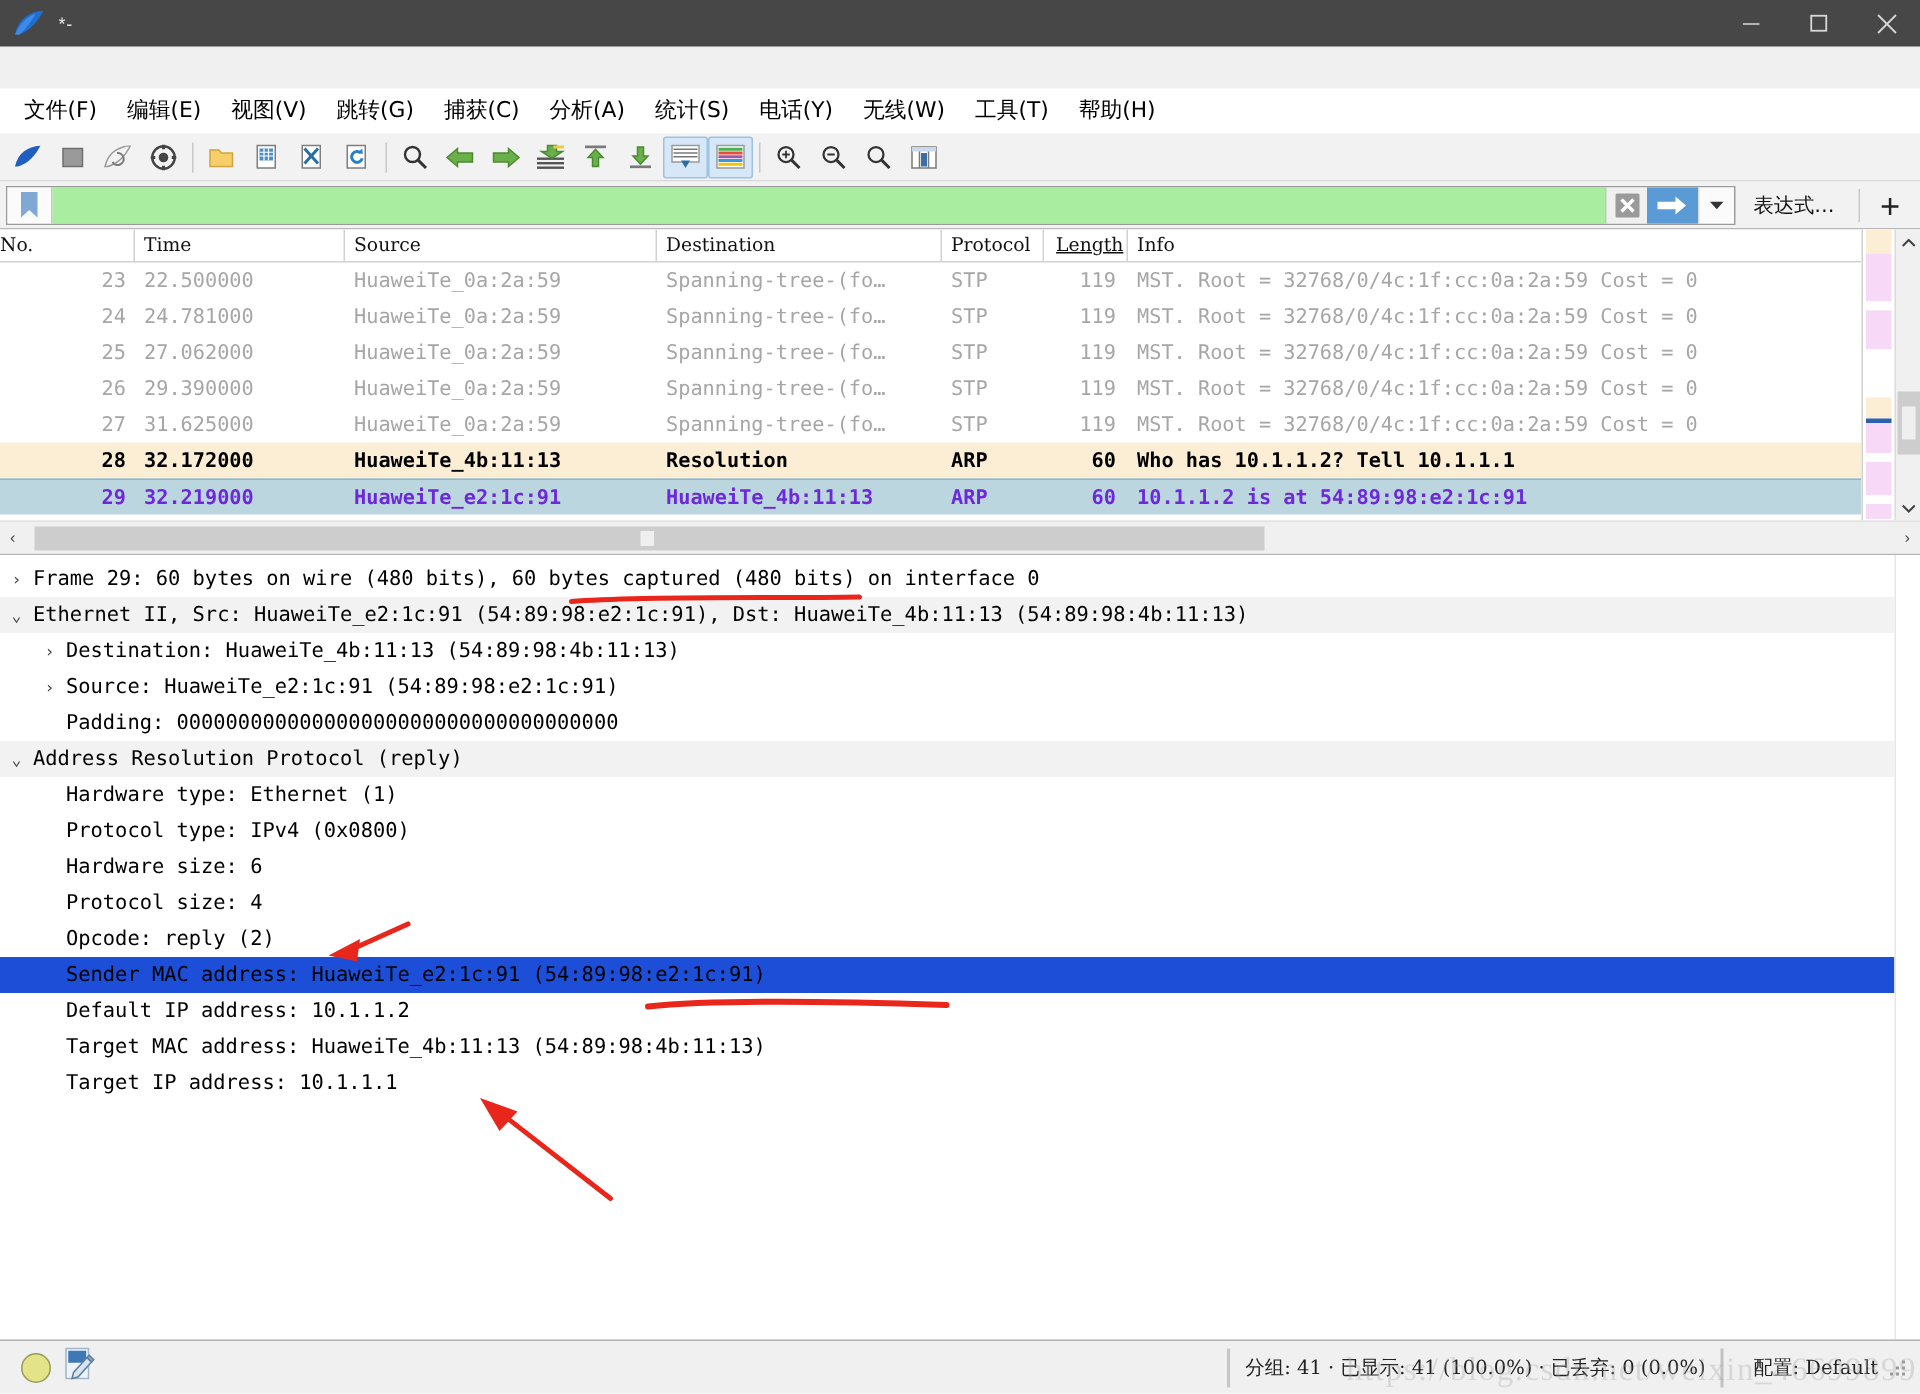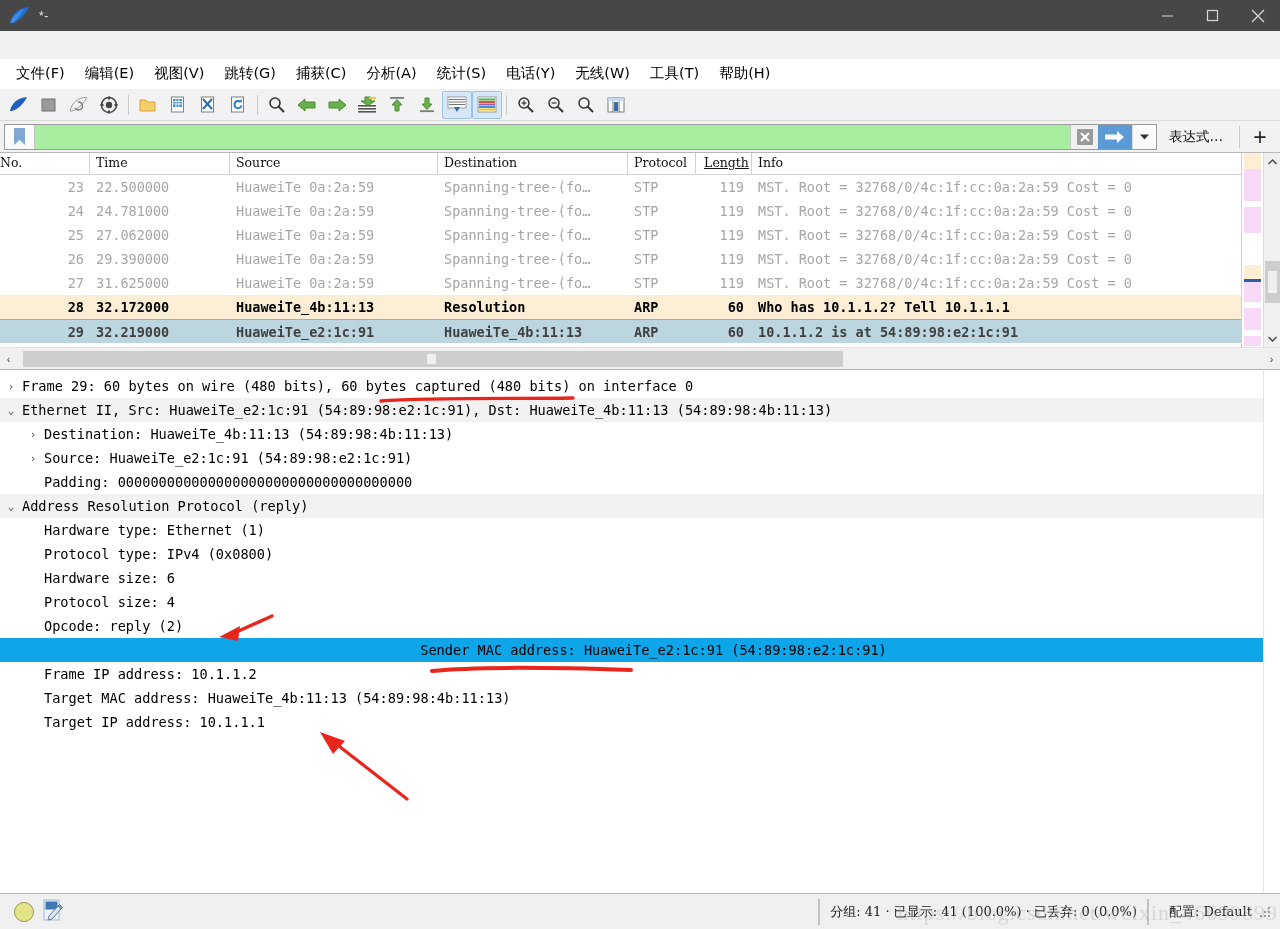--- a/index.html
+++ b/index.html
@@ -137,21 +137,21 @@
   .prow > div { overflow: hidden; white-space: nowrap; padding-left: 6px; }
   .c-no    { width: 90px; text-align: right; padding-right: 6px; padding-left: 0; }
   .c-time  { width: 140px; }
   .c-src   { width: 208px; }
   .c-dst   { width: 190px; }
   .c-proto { width: 68px; }
   .c-len   { width: 56px; text-align: right; padding-right: 8px; padding-left: 0; }
   .c-info  { flex: 1 1 auto; }
   .prow.dim { color: #a6a6a6; }
   .prow.sel-tan { background: #fbeed5; color: #000; font-weight: bold; }
-  .prow.sel-blue { background: #bcd6e0; color: #404040; font-weight: bold; border-top: 1px solid #8fb6c4;}
+  .prow.sel-blue { background: #bcd6e0; color: #6d28d9; font-weight: bold; border-top: 1px solid #8fb6c4;}
   .prow.dim .c-no, .prow.dim .c-time { color: #a6a6a6; }
 
   
   .pmap {
     width: 22px; flex: 0 0 22px; background: #fff;
     border-left: 1px solid #d0d0d0; position: relative;
   }
   .pmap .seg { position: absolute; left: 2px; right: 2px; }
   .vscroll {
     width: 17px; flex: 0 0 17px; background: #f0f0f0;
@@ -184,21 +184,21 @@
     flex: 1 1 auto; background: #fff; position: relative;
     overflow: hidden; display: flex;
   }
   .tree { flex: 1 1 auto; padding-top: 4px; }
   .trow {
     height: 24px; display: flex; align-items: center;
     font-family: "DejaVu Sans Mono", "Liberation Mono", monospace;
     font-size: 13.6px; color: #000; white-space: nowrap;
   }
   .trow.shade { background: #f2f2f2; }
-  .trow.hl { background: #0ea5e9; justify-content: center; }
+  .trow.hl { background: #1d4ed8; }
   .tw { width: 22px; flex: 0 0 22px; text-align: center; color: #444; font-size: 11px; }
   .ind1 { padding-left: 0px; }
   .detail-vscroll {
     width: 17px; flex: 0 0 17px; background: #fff; border-left: 1px solid #e6e6e6;
   }
 
   
   .anno { position: absolute; pointer-events: none; left: 0; top: 0; width: 1280px; height: 929px; }
 
   
@@ -641,21 +641,21 @@
         <span>Opcode: reply (2)</span>
       </div>
       <div class="trow hl">
         <span class="tw"></span>
           <span class="tw"></span>
         <span>Sender MAC address: HuaweiTe_e2:1c:91 (54:89:98:e2:1c:91)</span>
       </div>
       <div class="trow">
         <span class="tw"></span>
           <span class="tw"></span>
-        <span>Frame IP address: 10.1.1.2</span>
+        <span>Default IP address: 10.1.1.2</span>
       </div>
       <div class="trow">
         <span class="tw"></span>
           <span class="tw"></span>
         <span>Target MAC address: HuaweiTe_4b:11:13 (54:89:98:4b:11:13)</span>
       </div>
       <div class="trow">
         <span class="tw"></span>
           <span class="tw"></span>
         <span>Target IP address: 10.1.1.1</span>

